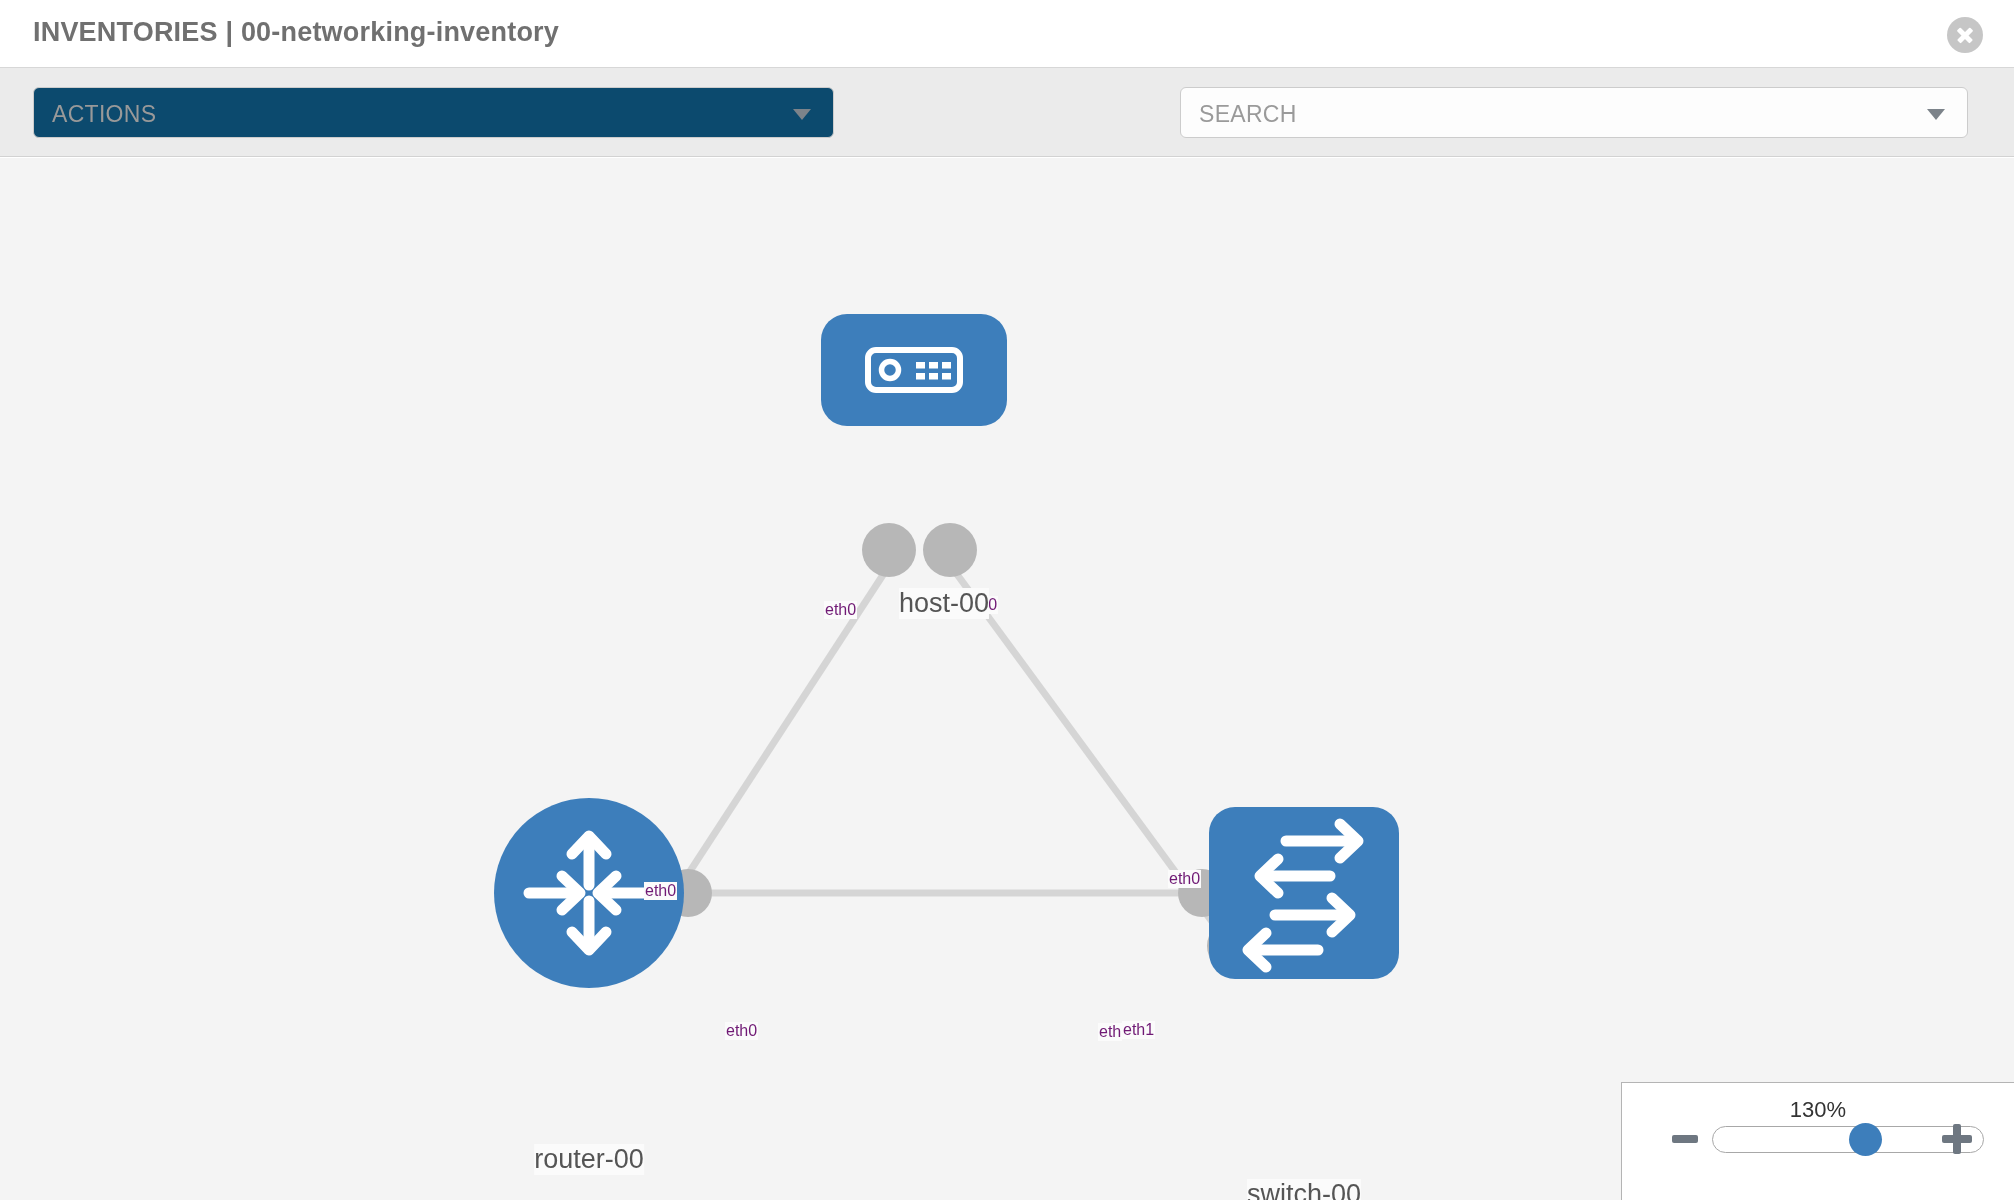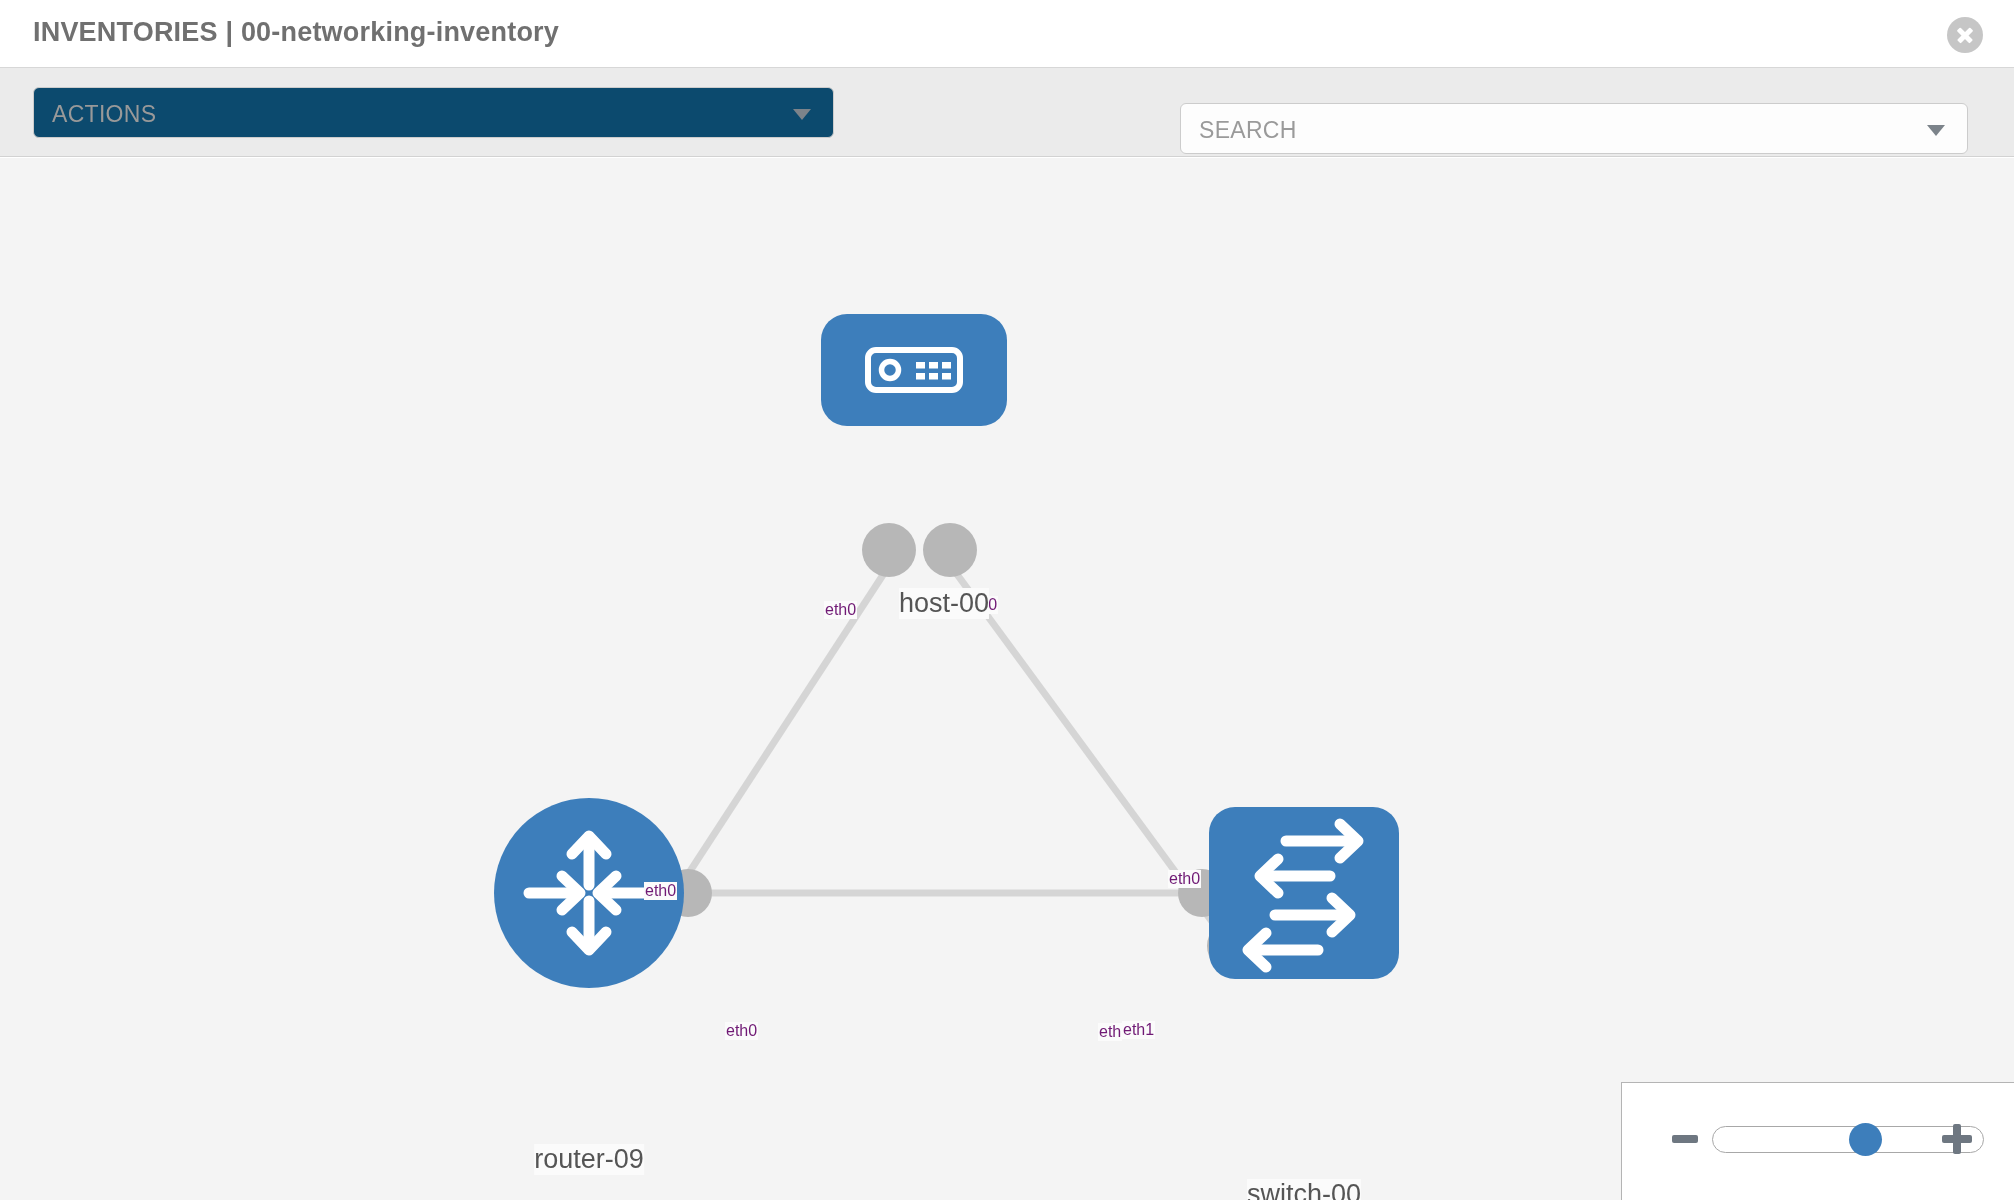--- a/index.html
+++ b/index.html
@@ -113,21 +113,20 @@
 
   .search-select {
     position: absolute;
     left: 1180px;
     top: 19px;
     width: 788px;
     height: 51px;
     background: #fdfdfd;
     border: 1px solid #cccccc;
     border-radius: 6px;
-    margin-top: 16px;
   }
   .search-select .label {
     position: absolute;
     left: 18px;
     top: 13px;
     font-size: 23px;
     color: #9a9a9a;
     letter-spacing: 0.3px;
   }
 
@@ -346,24 +345,25 @@
 
     <span class="iface-label" style="left:824px; top:443px;">eth0</span>
     <span class="iface-label" style="left:965px; top:438px;">eth0</span>
     <span class="iface-label" style="left:644px; top:724px;">eth0</span>
     <span class="iface-label" style="left:1168px; top:712px;">eth0</span>
     <span class="iface-label" style="left:725px; top:864px;">eth0</span>
     <span class="iface-label" style="left:1098px; top:865px;">eth</span>
     <span class="iface-label" style="left:1122px; top:863px;">eth1</span>
 
     <span class="node-label" style="left:916px; top:430px;margin-left:28px;">host-00</span>
-    <span class="node-label" style="left:589px; top:986px;">router-09</span>
+    <span class="node-label" style="left:589px; top:986px;">router-00</span>
     <span class="node-label" style="left:1304px; top:986px;margin-top:35px;">switch-00</span>
 
     <div class="zoom-panel" style="left:1621px; top:924px;">
+      <div class="zoom-pct">130%</div>
       <div class="zoom-minus"></div>
       <div class="zoom-track">
         <div class="zoom-thumb" id="zoom-thumb" style="left: 136px;"></div>
       </div>
       <div class="zoom-plus">
         <span class="v"></span>
         <span class="h"></span>
       </div>
     </div>
 

